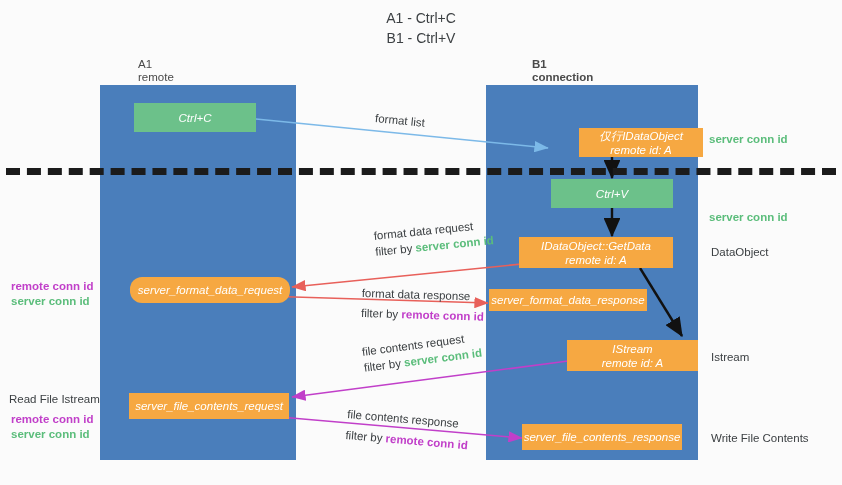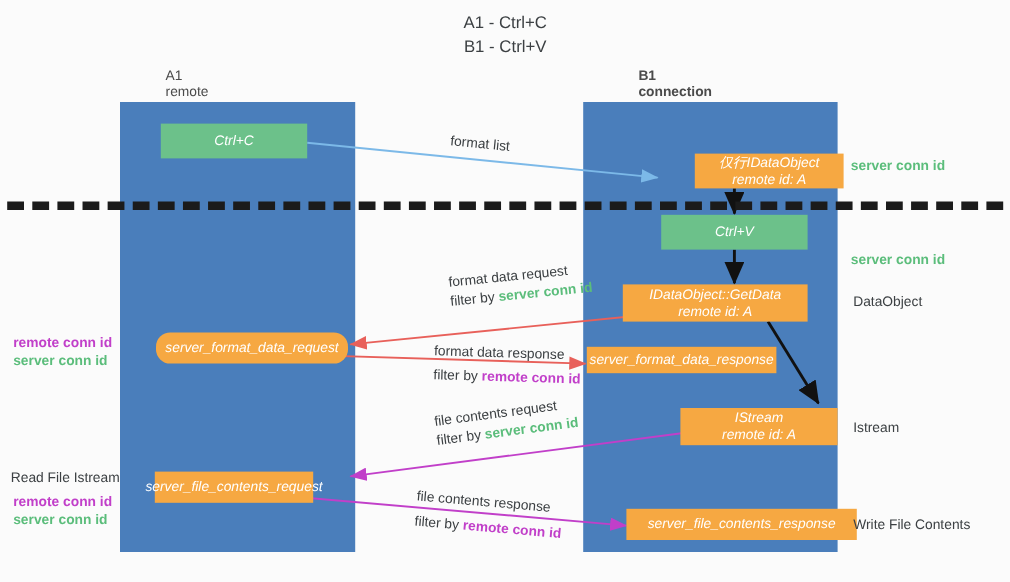--- a/index.html
+++ b/index.html
@@ -161,23 +161,23 @@
   <div class="node orange" style="left:519px; top:237px; width:154px; height:31px;">IDataObject::GetData
 remote id: A</div>
 
   <div class="node orange" style="left:130px; top:277px; width:160px; height:26px;border-radius:12px;">server_format_data_request</div>
 
   <div class="node orange" style="left:489px; top:289px; width:158px; height:22px;">server_format_data_response</div>
 
   <div class="node orange" style="left:567px; top:340px; width:131px; height:31px;">IStream
 remote id: A</div>
 
-  <div class="node orange" style="left:129px; top:393px; width:132px; height:26px;">server_file_contents_request</div>
-
-  <div class="node orange" style="left:522px; top:424px; width:192px; height:26px;">server_file_contents_response</div>
+  <div class="node orange" style="left:129px; top:393px; width:160px; height:26px;">server_file_contents_request</div>
+
+  <div class="node orange" style="left:522px; top:424px; width:160px; height:26px;">server_file_contents_response</div>
 
   <div class="sep"></div>
 
   <div class="edge-label" style="left:376px; top:110px; transform: rotate(5.6deg);">format list</div>
 
   <div class="edge-label" style="left:373px; top:228px; transform: rotate(-5.7deg);">
     <div>format data request</div>
     <div><span>filter by </span><b class="green">server conn id</b></div>
   </div>
 

